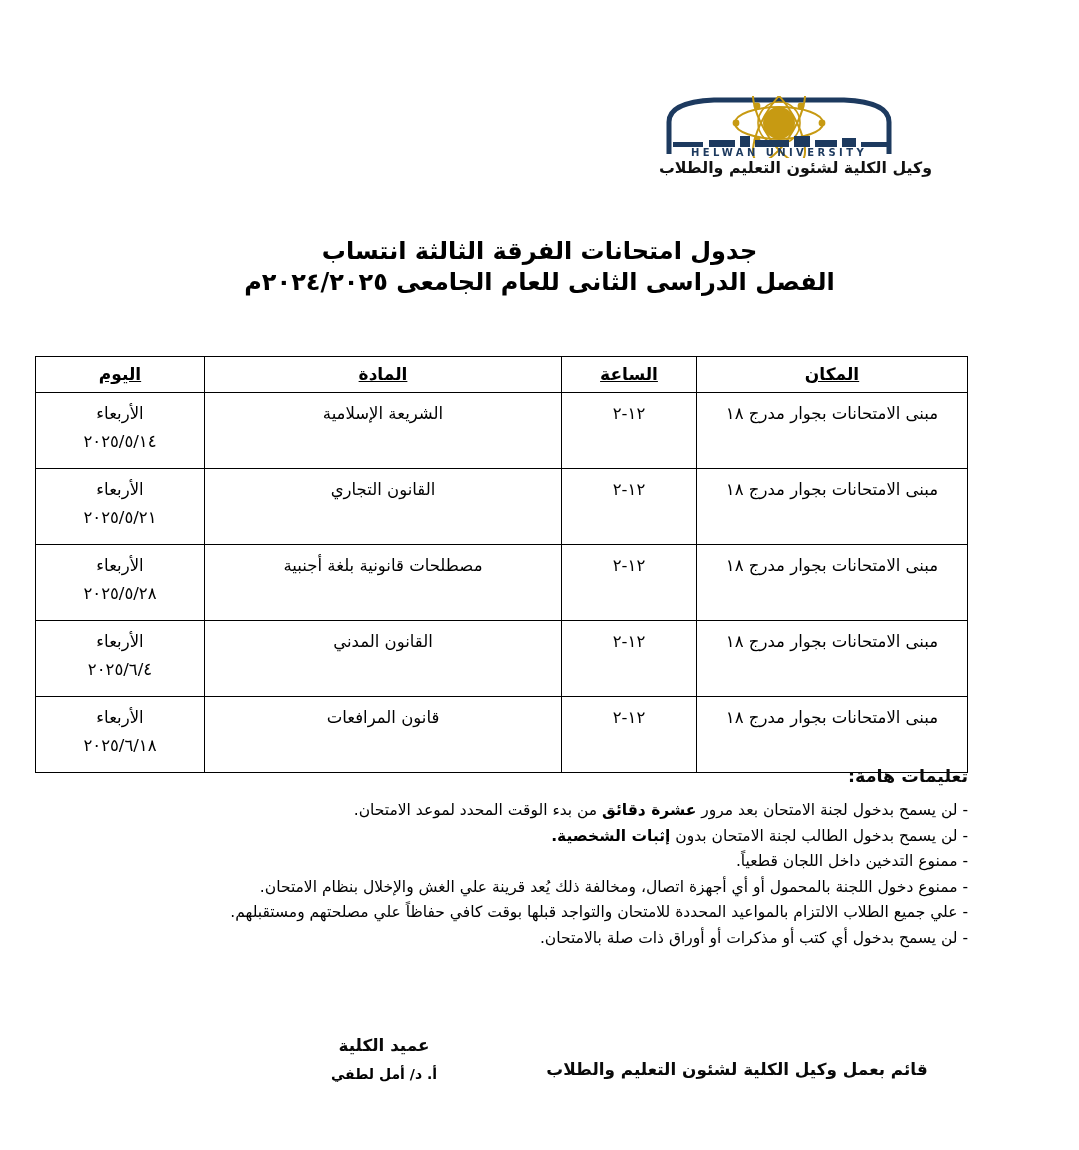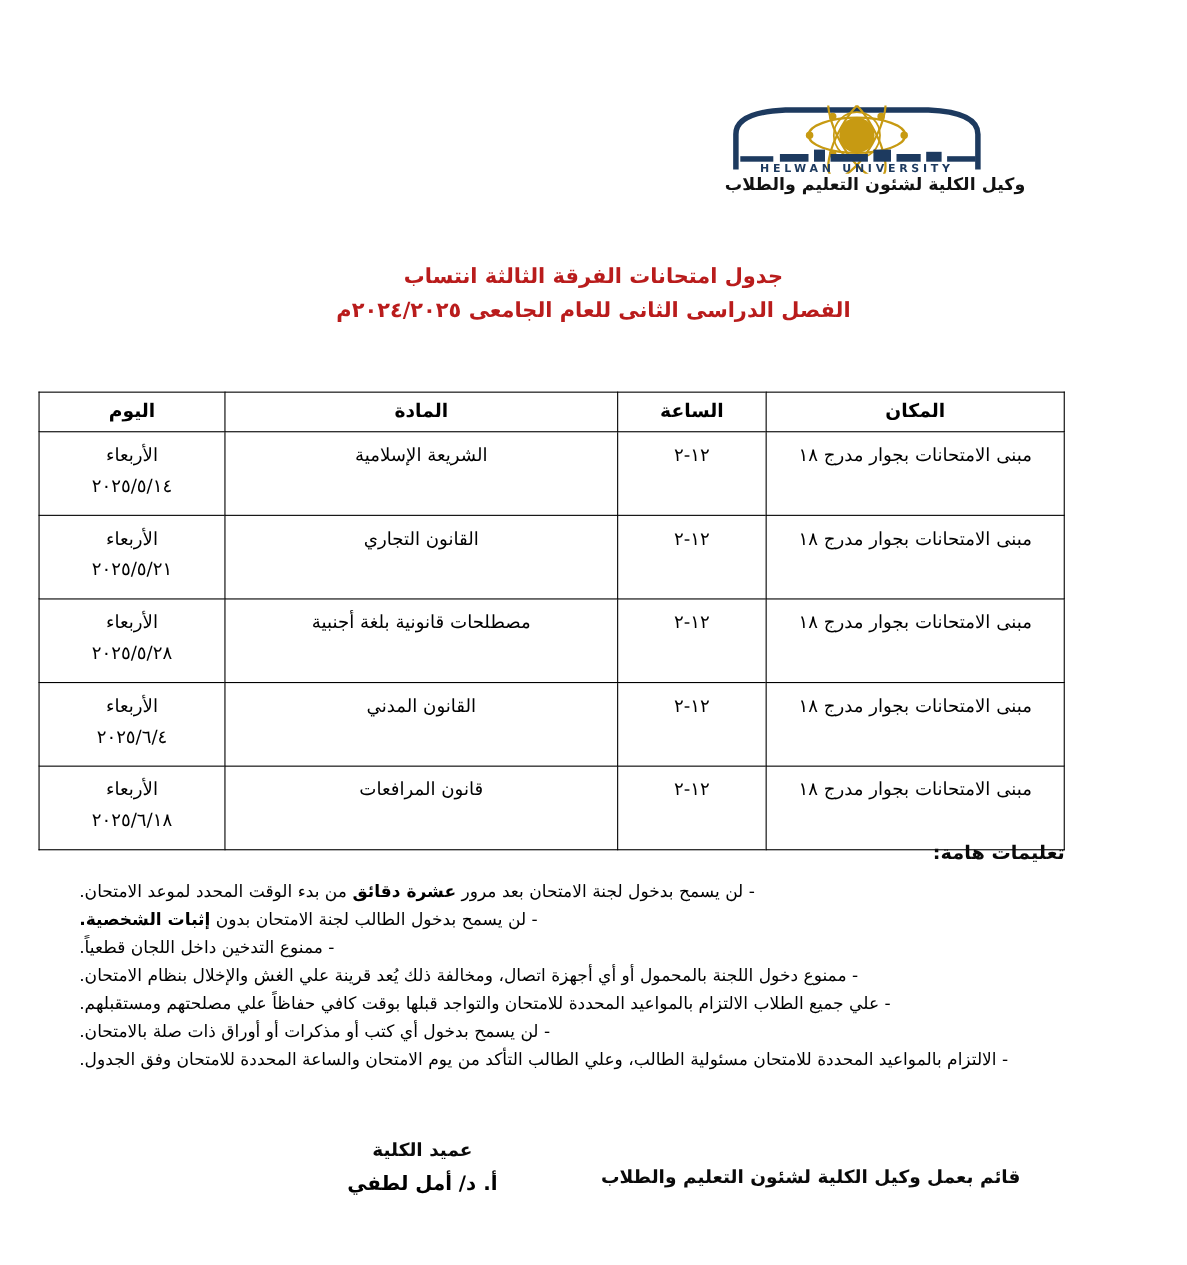--- a/index.html
+++ b/index.html
@@ -52,24 +52,24 @@
 
   
   .title-block {
     position: absolute;
     top: 236px;
     left: 0;
     width: 1079px;
     text-align: center;
   }
   .title-line {
-    font-size: 19px;
+    font-size: 24px;
     font-weight: bold;
     line-height: 31px;
-    color: #b91c1c;
+    color: #000000;
     white-space: nowrap;
   }
 
   
   .sched-wrap {
     position: absolute;
     top: 356px;
     left: 72px;
     width: 896px;
   }
@@ -86,20 +86,21 @@
     font-size: 16.5px;
     line-height: 28px;
     font-weight: normal;
   }
   table.sched thead th {
     font-weight: bold;
     font-size: 17px;
     padding: 6px 4px 7px;
     line-height: 22px;
     vertical-align: middle;
+    text-decoration: underline;
   }
   .col-place  { width: 262px; }
   .col-hour   { width: 126px; }
   .col-subj   { width: 348px; }
   .col-day    { width: 160px; }
 
   .body-row td { height: 62px; }
   .day-cell .day-name { display: block; }
   .day-cell .day-date { display: block; }
 
@@ -121,21 +122,21 @@
     transform-origin: right center;
   }
   .instr-list {
     list-style: none;
     margin: 0;
     padding: 0;
   }
   .instr-item {
     font-size: 15.5px;
     line-height: 25.5px;
-    text-align: left;
+    text-align: right;
     white-space: nowrap;
     color: #000;
   }
   .instr-item b { font-weight: bold; }
 
   
   .signatures {
     position: absolute;
     top: 1036px;
     left: 72px;
@@ -152,21 +153,21 @@
   .sig-role {
     font-size: 16.5px;
     font-weight: bold;
     letter-spacing: -0.3px;
     color: #0a0a0a;
     white-space: nowrap;
     transform: scaleX(1.02);
   }
   .sig-name {
     margin-top: 11px;
-    font-size: 18px;
+    font-size: 14px;
     font-weight: bold;
     color: #000;
     white-space: nowrap;
   }
 </style>
 </head>
 <body>
 
 <div class="page">
 
@@ -292,23 +293,20 @@
       </li>
       <li class="instr-item">
         <span>- ممنوع دخول اللجنة بالمحمول أو أي أجهزة اتصال، ومخالفة ذلك يُعد قرينة علي الغش والإخلال بنظام الامتحان.</span><b></b><span></span>
       </li>
       <li class="instr-item">
         <span>- علي جميع الطلاب الالتزام بالمواعيد المحددة للامتحان والتواجد قبلها بوقت كافي حفاظاً علي مصلحتهم ومستقبلهم.</span><b></b><span></span>
       </li>
       <li class="instr-item">
         <span>- لن يسمح بدخول أي كتب أو مذكرات أو أوراق ذات صلة بالامتحان.</span><b></b><span></span>
       </li>
-      <li class="instr-item">
-        <span>- الالتزام بالمواعيد المحددة للامتحان مسئولية الطالب، وعلي الطالب التأكد من يوم الامتحان والساعة المحددة للامتحان وفق الجدول.</span><b></b><span></span>
-      </li>
     </ul>
   </div>
 
   <div class="signatures">
     <div class="sig sig-right">
       <div class="sig-role">قائم بعمل وكيل الكلية لشئون التعليم والطلاب</div>
     </div>
     <div class="sig sig-left">
       <div class="sig-role">عميد الكلية</div>
       <div class="sig-name">أ. د/ أمل لطفي</div>

